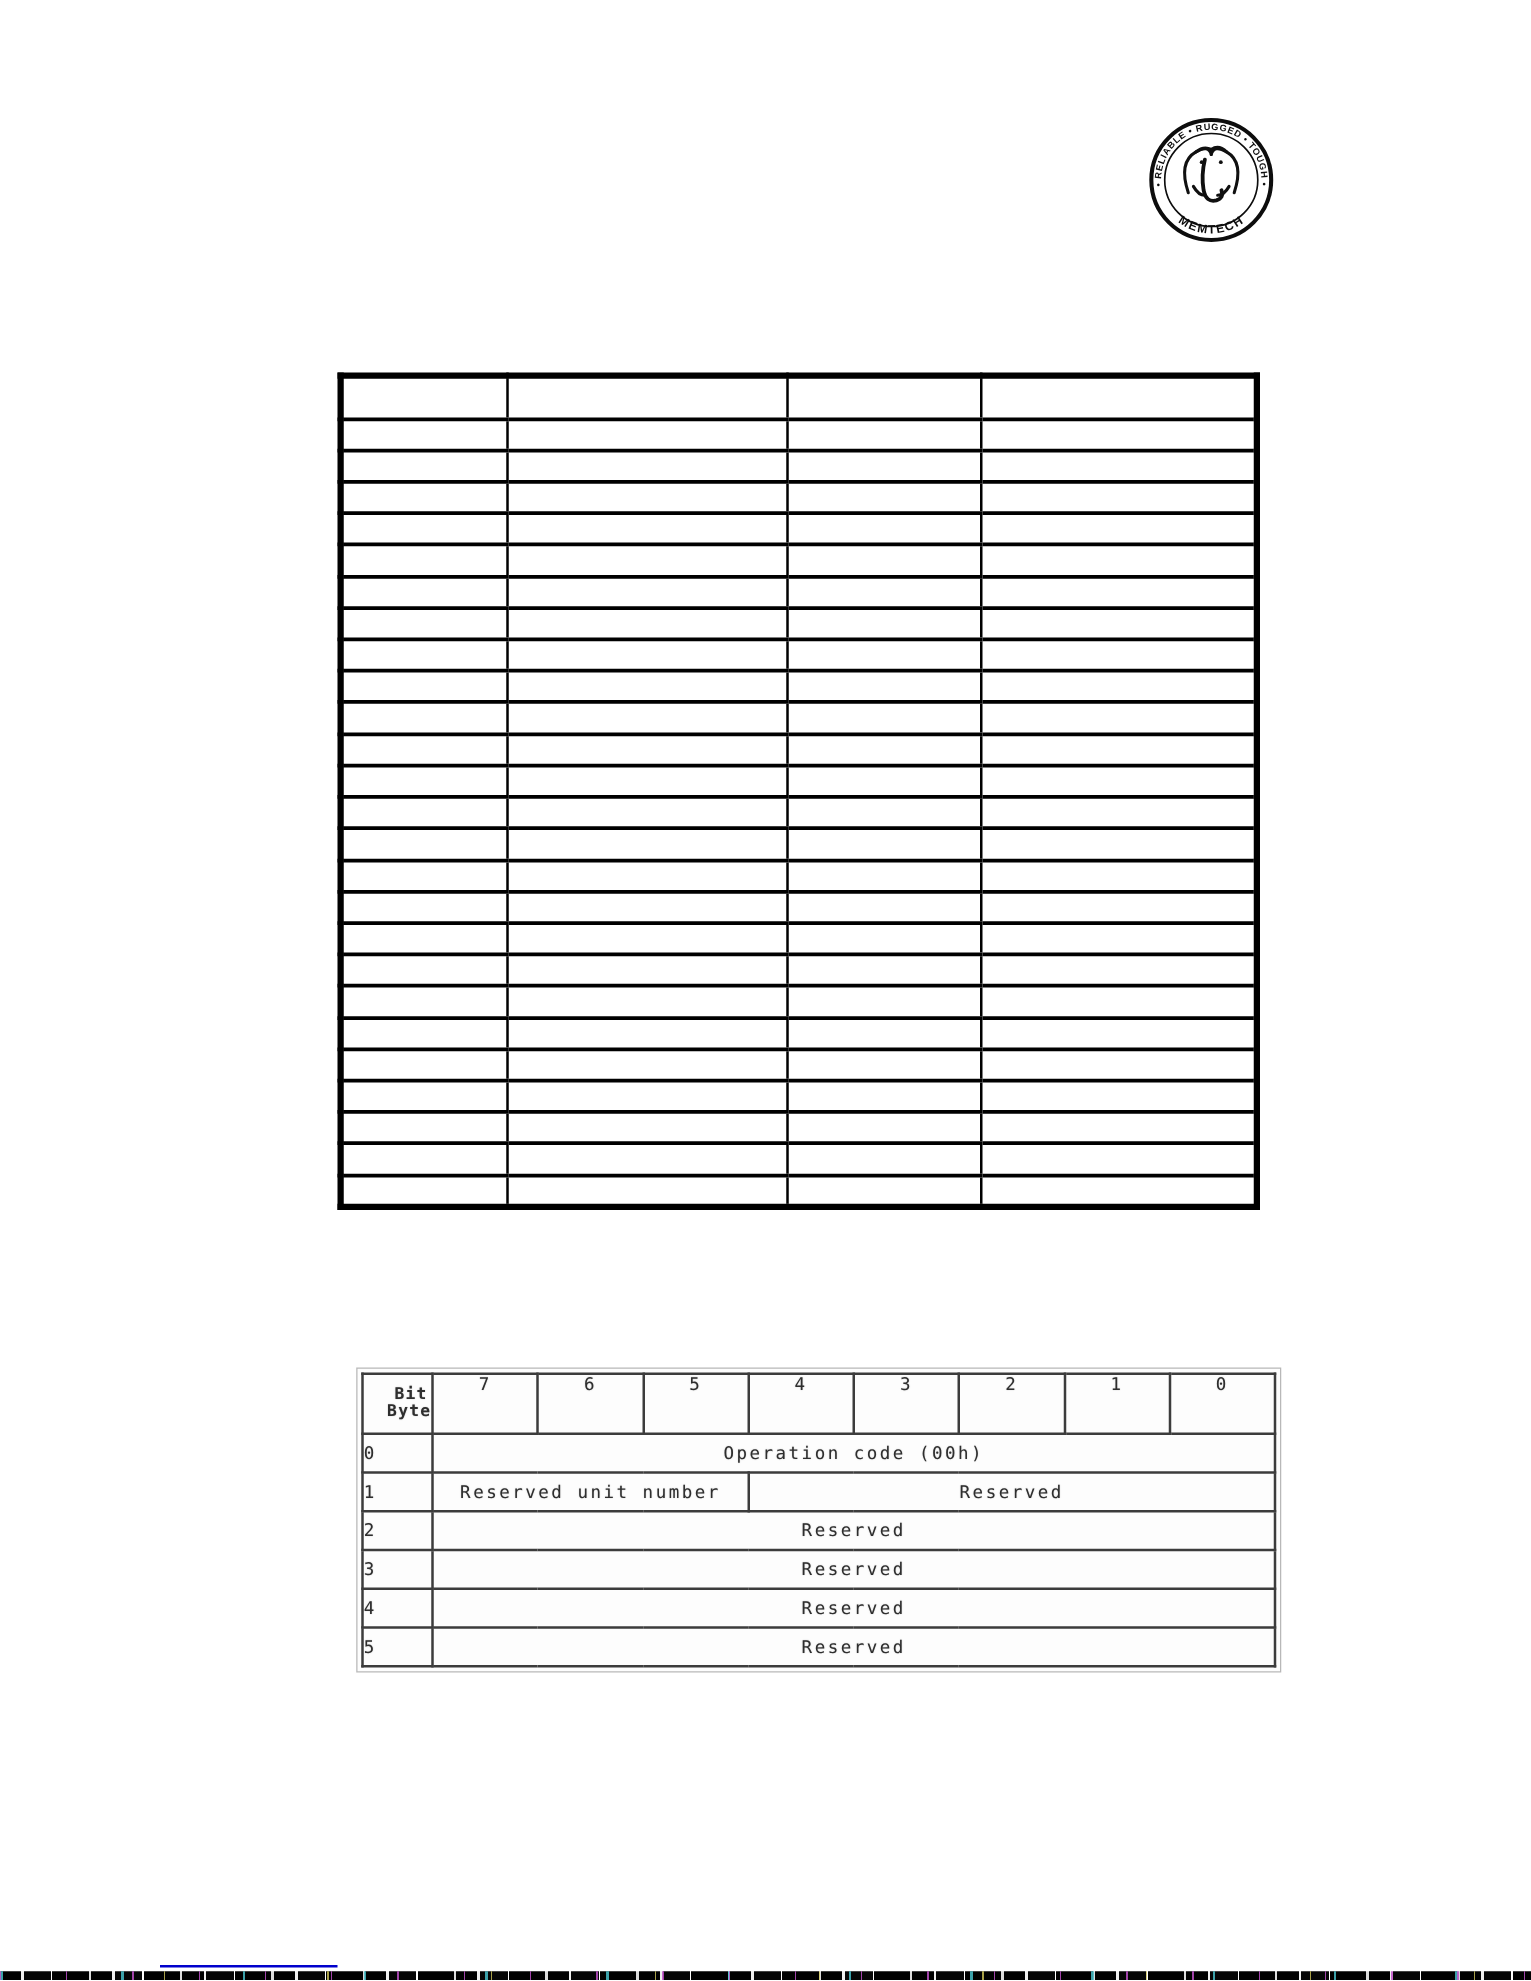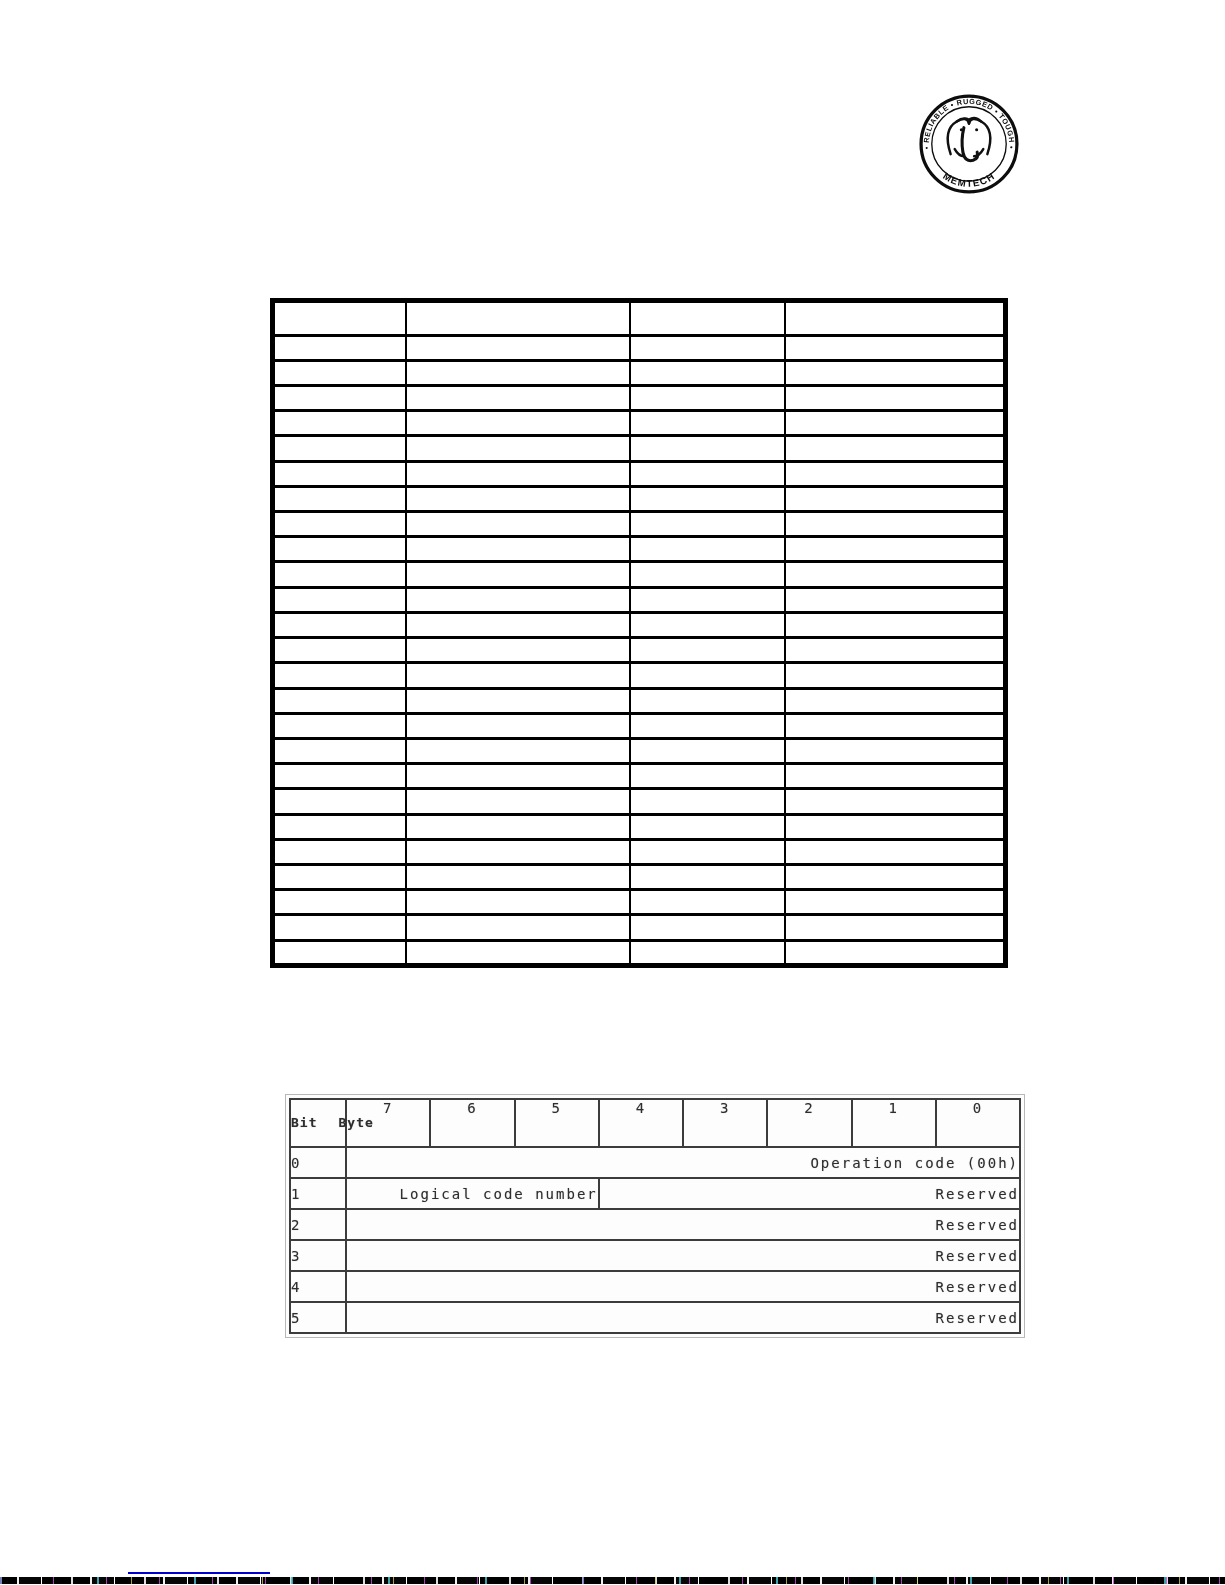--- a/index.html
+++ b/index.html
@@ -56,26 +56,26 @@
   table.cdb th, table.cdb td{
     border:2px solid #3c3c3c;
     font-weight:normal;
     font-size:14px;
     letter-spacing:2px;
     padding:0;
   }
   table.cdb tr.hdr{height:48px;}
   table.cdb tr.byte-row{height:31px;}
   th.corner{vertical-align:middle;}
-  .corner-inner{display:flex;flex-direction:row;line-height:14px;font-weight:bold;font-size:13px;letter-spacing:1px;}
+  .corner-inner{display:flex;flex-direction:column;line-height:14px;font-weight:bold;font-size:13px;letter-spacing:1px;}
   .corner-inner .c-top{text-align:right;padding-right:3px;}
   .corner-inner .c-bot{text-align:right;padding-left:18px;}
   th.bit-cell{vertical-align:top;text-align:center;padding-top:8px;}
   td.byte-cell{text-align:left;padding-left:13px;}
-  td.field-cell{text-align:right;}
+  td.field-cell{text-align:center;}
 
   
   #footnote-rule{
     position:absolute;left:128px;top:1572px;width:142px;height:2px;
     background:#0000cc;
   }
   #edge-noise{
     position:absolute;left:0;top:1577px;width:1225px;height:7px;
     background-image:
       repeating-linear-gradient(90deg, rgba(190,80,200,.85) 0 1px, transparent 1px 53px),
@@ -314,21 +314,21 @@
             <th class="bit-cell">2</th>
             <th class="bit-cell">1</th>
             <th class="bit-cell">0</th>
           </tr>
       <tr class="byte-row">
             <td class="byte-cell">0</td>
             <td class="field-cell" colspan="8">Operation code (00h)</td>
           </tr>
           <tr class="byte-row">
             <td class="byte-cell">1</td>
-            <td class="field-cell" colspan="3">Logical code number</td>
+            <td class="field-cell" colspan="3">Reserved unit number</td>
             <td class="field-cell" colspan="5">Reserved</td>
           </tr>
           <tr class="byte-row">
             <td class="byte-cell">2</td>
             <td class="field-cell" colspan="8">Reserved</td>
           </tr>
           <tr class="byte-row">
             <td class="byte-cell">3</td>
             <td class="field-cell" colspan="8">Reserved</td>
           </tr>

